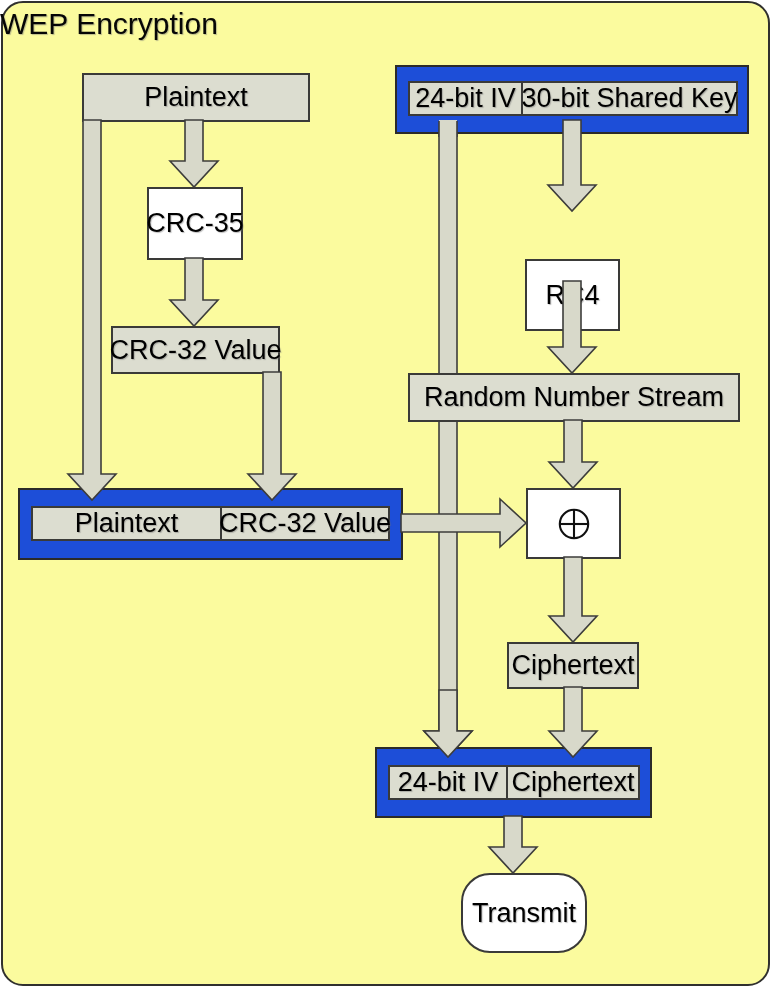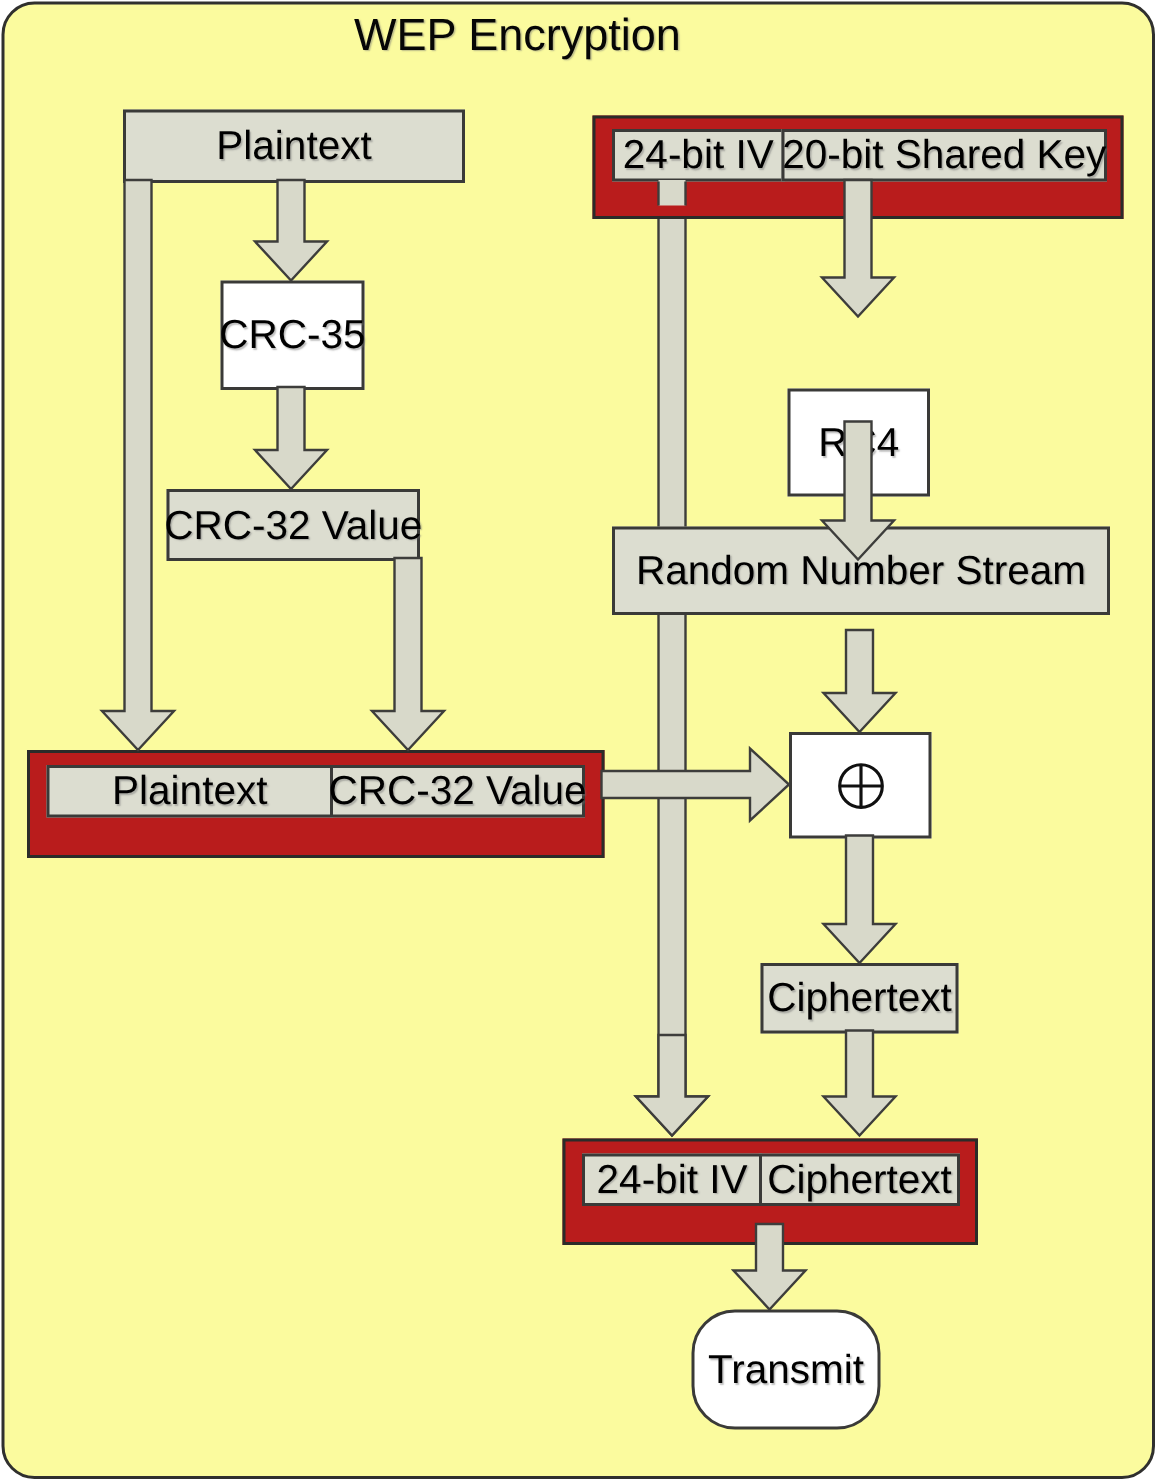--- a/index.html
+++ b/index.html
@@ -8,57 +8,57 @@
     font-family:"Liberation Sans", sans-serif; color:#000;
     overflow:hidden;
   }
   #panel {
     position:absolute; left:1px; top:1px; width:769px; height:985px;
     box-sizing:border-box; background:#FBFB9E;
     border:2px solid #30302e; border-radius:22px;
   }
   #title {
     position:absolute; left:0; top:7px; width:690px;
-    text-align:center; font-size:30px; color:#060606;
+    text-align:left; font-size:30px; color:#060606;
     text-shadow:1px 1px 1px rgba(110,110,110,0.45);
   }
   .box {
     position:absolute; box-sizing:border-box;
     border:2px solid #3a3a38; display:flex;
     align-items:center; justify-content:center;
     font-size:27px; text-shadow:1px 1px 1px rgba(110,110,110,0.45);
     white-space:nowrap;
   }
   .gray  { background:#DCDDD0; }
   .white { background:#FFFFFF; }
   .frame {
     position:absolute; box-sizing:border-box;
-    border:2px solid #2b2b29; background:#b91c1c;
-    display:flex; align-items:flex-start;margin-top:12px;
+    border:2px solid #2b2b29; background:#1d4ed8;
+    display:flex; align-items:center;
   }
   .cell {
     box-sizing:border-box; border:2px solid #3a3a38; background:#DCDDD0;
     display:flex; align-items:center; justify-content:center;
     font-size:27px; text-shadow:1px 1px 1px rgba(110,110,110,0.45);
     white-space:nowrap;
   }
   .cell + .cell { margin-left:-2px; }
   svg.layer { position:absolute; left:0; top:0; pointer-events:none; }
   #arrows-back  { z-index:1; }
   .boxes        { z-index:2; }
   #arrows-front { z-index:3; }
   .arrow { fill:#D8D9CA; stroke:#3d3d3b; stroke-width:1.6; }
   
   #box-plaintext   { left:82px;  top:73px;  width:228px; height:49px; }
   #box-crc32       { left:147px; top:187px; width:96px;  height:73px; }
   #box-crc32value  { left:111px; top:326px; width:169px; height:48px; }
   #frame-message   { left:18px;  top:488px; width:385px; height:72px; padding:8px 10px 10px 11px; }
   #frame-ivkey     { left:395px; top:65px;  width:354px; height:69px; padding:7px 9px 10px 11px; }
   #box-rc4         { left:525px; top:211px; width:95px;  height:72px;margin-top:48px; }
-  #box-rns         { left:408px; top:351px; width:332px; height:59px; }
+  #box-rns         { left:408px; top:373px; width:332px; height:49px; }
   #box-xor         { left:526px; top:488px; width:95px;  height:71px; }
   #box-ciphertext  { left:507px; top:642px; width:132px; height:47px; }
   #frame-ivcipher  { left:375px; top:747px; width:277px; height:71px; padding:8px 10px 9px 11px; }
   #box-transmit    { left:461px; top:873px; width:126px; height:80px;border-radius:29px; }
   #cell-msg-left   { width:191px; }
   #cell-msg-right  { width:170px; }
   #cell-iv1        { width:115px; }
   #cell-key        { width:217px; }
   #cell-iv2        { width:120px; }
   #cell-cipher2    { width:134px; }
@@ -80,21 +80,21 @@
     <div id="box-crc32" class="box white">CRC-35</div>
     <div id="box-crc32value" class="box gray">CRC-32 Value</div>
 
     <div id="frame-message" class="frame">
       <div id="cell-msg-left" class="cell">Plaintext</div>
       <div id="cell-msg-right" class="cell">CRC-32 Value</div>
     </div>
 
     <div id="frame-ivkey" class="frame">
       <div id="cell-iv1" class="cell">24-bit IV</div>
-      <div id="cell-key" class="cell">20-bit Shared Key</div>
+      <div id="cell-key" class="cell">30-bit Shared Key</div>
     </div>
 
     <div id="box-rc4" class="box white">RC4</div>
     <div id="box-rns" class="box gray">Random Number Stream</div>
 
     <div id="box-xor" class="box white">
       <svg width="34" height="34" viewBox="0 0 34 34">
         <circle cx="17" cy="17" r="14.2" fill="none" stroke="#101010" stroke-width="2.1"></circle>
         <line x1="2.8" y1="17" x2="31.2" y2="17" stroke="#101010" stroke-width="2.1"></line>
         <line x1="17" y1="2.8" x2="17" y2="31.2" stroke="#101010" stroke-width="2.1"></line>

